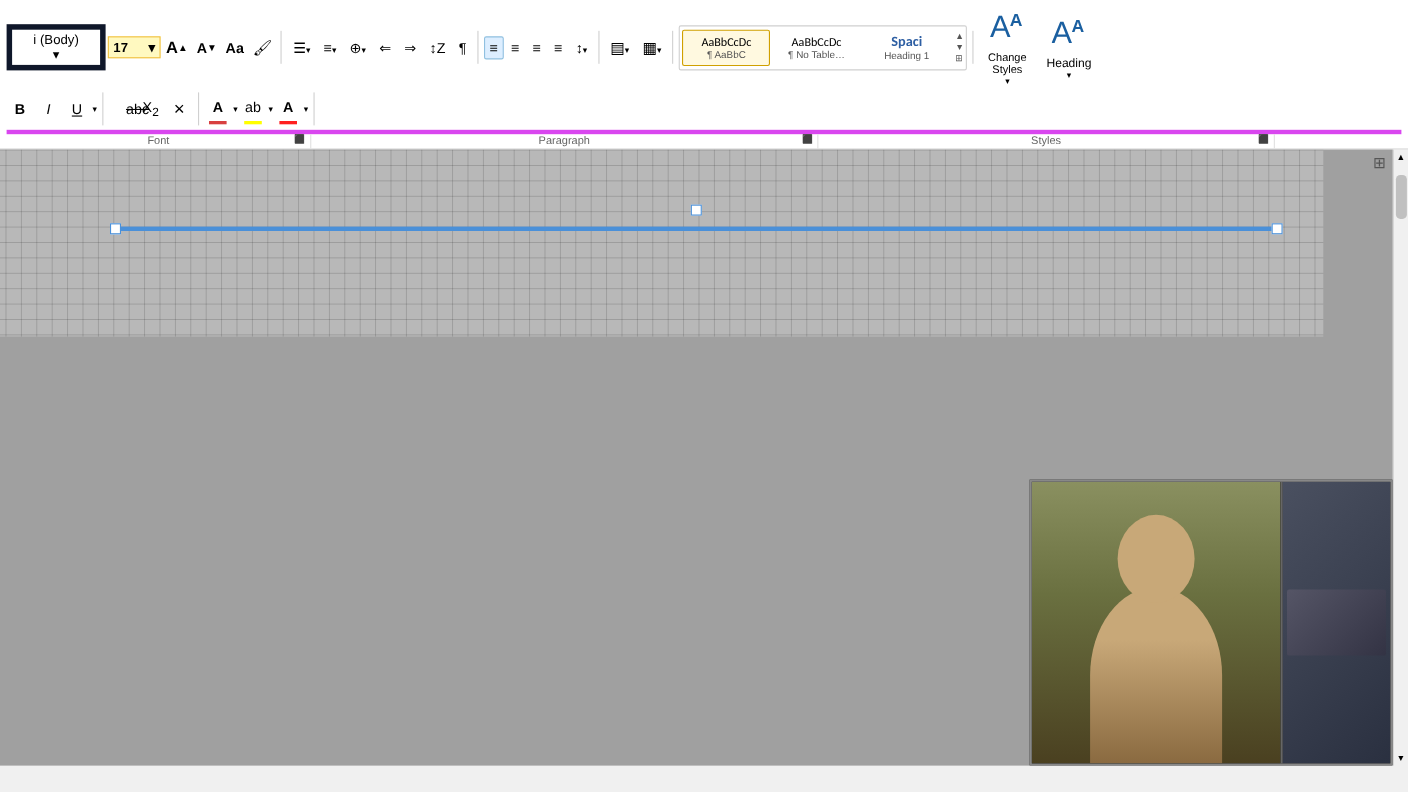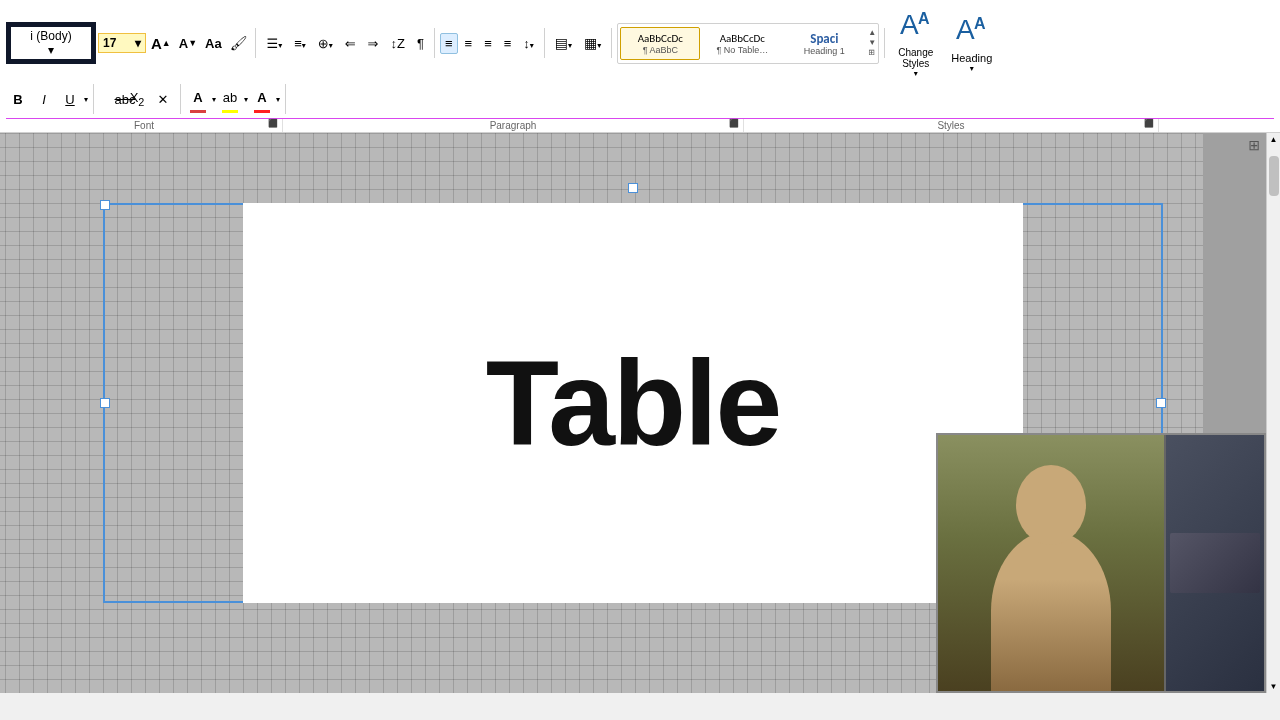--- a/index.html
+++ b/index.html
@@ -30,21 +30,21 @@
     .change-styles-btn { display: flex; flex-direction: column; align-items: center; padding: 4px 8px; cursor: pointer; background: transparent; border: none; border-radius: 2px; }
     .change-styles-icon { font-size: 26px; color: #2060a0; }
 
     .editing-btn { display: flex; flex-direction: column; align-items: center; padding: 4px 8px; cursor: pointer; background: transparent; border: none; border-radius: 2px; }
     .editing-icon { font-size: 26px; color: #2060a0; }
 
     
     .ribbon-row2 { display: flex; align-items: center; gap: 2px; padding-bottom: 4px; }
 
     
-    .ribbon-sections { display: flex; border-top: 1px solid #d946ef; }
+    .ribbon-sections { display: flex; border-top: 4px solid #d946ef; }
     .ribbon-section { flex: 1; text-align: center; font-size: 10px; color: #666; padding: 1px 0; border-right: 1px solid #e0e0e0; position: relative; }
     .ribbon-section:last-child { border-right: none; }
     .section-expand { position: absolute; right: 4px; top: 0; font-size: 8px; cursor: pointer; color: #555; }
 
     
     .main-area { display: flex; height: calc(720px - 160px); }
     .scrollbar-right { width: 14px; background: #f0f0f0; border-left: 1px solid #ccc; display: flex; flex-direction: column; align-items: center; }
     .scrollbar-up { font-size: 8px; padding: 2px; cursor: pointer; }
     .scrollbar-down { font-size: 8px; padding: 2px; cursor: pointer; margin-top: auto; }
     .scroll-thumb { width: 10px; height: 40px; background: #c0c0c0; border-radius: 4px; margin-top: 10px; cursor: pointer; }
@@ -405,23 +405,20 @@
       </div>
 
       <div style="position:relative;">
 
         <div class="selection-box" style="top:0;left:-60px;right:-60px;bottom:0;">
           <div class="handle handle-tl"></div>
           <div class="handle handle-ml"></div>
           <div class="handle handle-mr"></div>
         </div>
 
-        <div class="doc-paper">
-          <span class="doc-text">Table</span>
-        </div>
       </div>
     </div>
 
     <div class="video-overlay">
       <div class="video-main">
         <div class="video-person">
           <div class="video-person-head"></div>
         </div>
       </div>
       <div class="video-thumbnail">

